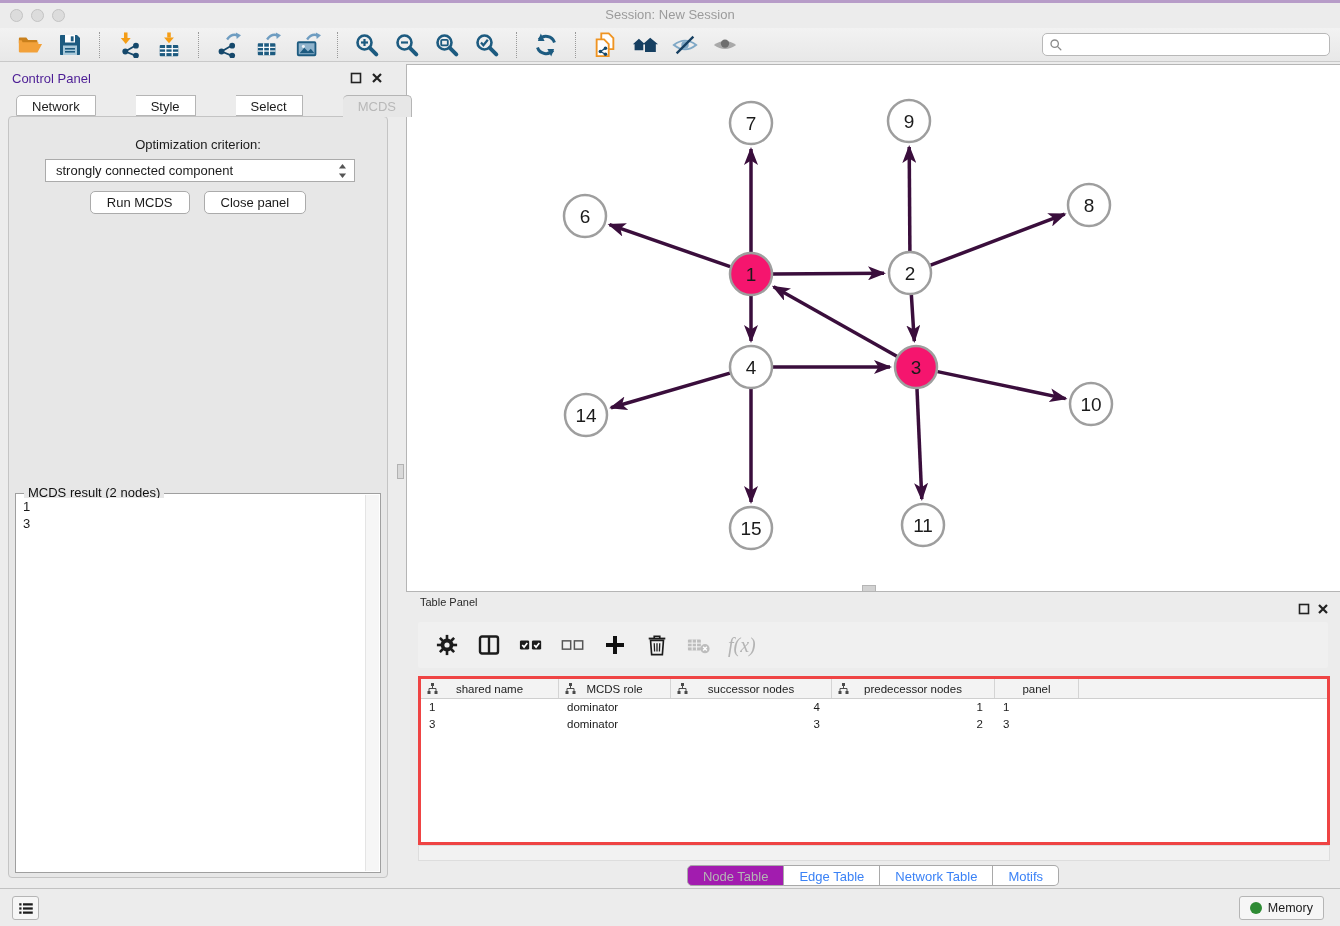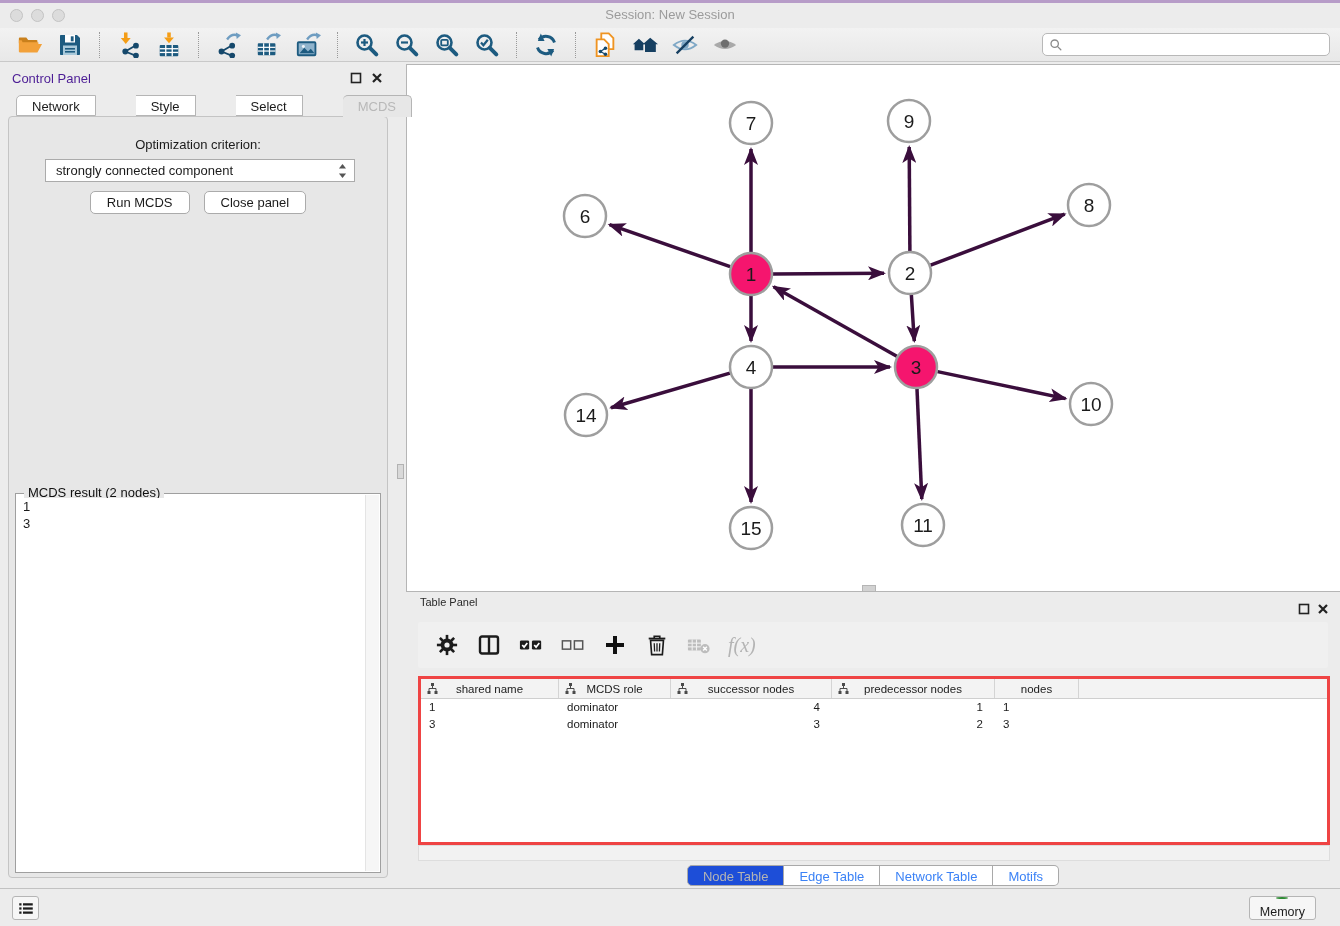--- a/index.html
+++ b/index.html
@@ -91,28 +91,28 @@
   .t-row{display:flex;height:16.5px;font-size:11.5px;align-items:center;}
   .t-td{flex:none;box-sizing:border-box;padding:0 8px;overflow:hidden;white-space:nowrap;}
   .t-td.right{text-align:right;padding-right:12px;}
   .t-hscroll{position:absolute;left:12px;top:249px;width:912px;height:16px;background:#f2f2f2;
        border:1px solid #dddddd;box-sizing:border-box;}
   .t-tabs{position:absolute;left:0;top:269px;width:100%;display:flex;justify-content:center;}
   .t-tab{height:21px;line-height:21px;padding:0 15px;font-size:13px;font-weight:500;background:#fff;
        border:1px solid #a9a9a9;border-left:none;color:#3b82f6;box-sizing:border-box;}
   .t-tab:first-child{border-left:1px solid #a9a9a9;border-radius:5px 0 0 5px;}
   .t-tab:last-child{border-radius:0 5px 5px 0;}
-  .t-tab.selected{background:#1d4ed8;color:#b4b4b4;}
+  .t-tab.selected{background:#a21caf;color:#b4b4b4;}
   
   .statusbar{position:absolute;left:0;top:885px;width:1340px;height:38px;border-top:1px solid #c2c2c2;background:#ececec;}
   .sb-left-btn{position:absolute;left:12px;top:7px;width:27px;height:24px;background:#f6f6f6;
        border:1px solid #b5b5b5;border-radius:3px;display:flex;align-items:center;justify-content:center;box-sizing:border-box;}
   .sb-left-btn svg{width:18px;height:15px;}
-  .memory-btn{position:absolute;right:24px;top:7px;height:24px;background:#f6f6f6;border:1px solid #b5b5b5;
-       border-radius:3px;display:flex;align-items:center;gap:6px;padding:0 10px;box-sizing:border-box;flex-direction:column;}
+  .memory-btn{position:absolute;right:16px;top:7px;height:24px;background:#f6f6f6;border:1px solid #b5b5b5;
+       border-radius:3px;display:flex;align-items:center;gap:6px;padding:0 10px;box-sizing:border-box;}
   .memory-dot{width:12px;height:12px;border-radius:50%;background:#2e8b34;}
   .memory-label{font-size:12.5px;color:#1b1b1b;}
 </style>
 </head>
 <body>
 
 <div id="app">
 
   <div class="mac-titlebar">
     <div class="traffic">
@@ -528,21 +528,21 @@
               <div class="t-th" style="width: 163px;">
                 <span class="tree"><svg viewBox="0 0 11 11">
                     <rect x="4" y="0" width="3" height="3" fill="#4a4a4a"></rect>
                     <path d="M5.5 3v2.5M2 8V5.5h7V8" stroke="#4a4a4a" stroke-width="1" fill="none"></path>
                     <rect x="0.5" y="8" width="3" height="3" fill="#4a4a4a"></rect>
                     <rect x="7.5" y="8" width="3" height="3" fill="#4a4a4a"></rect>
                   </svg></span>
                 <span>predecessor nodes</span>
               </div>
               <div class="t-th" style="width: 84px;">
-                <span>nodes</span>
+                <span>panel</span>
               </div>
             </div>
           <div id="table-body">
               <div class="t-row">
                 <div class="t-td" style="width: 138px;">1</div>
                 <div class="t-td" style="width: 112px;">dominator</div>
                 <div class="t-td right" style="width: 161px;">4</div>
                 <div class="t-td right" style="width: 163px;">1</div>
                 <div class="t-td" style="width: 84px;">1</div>
               </div>

